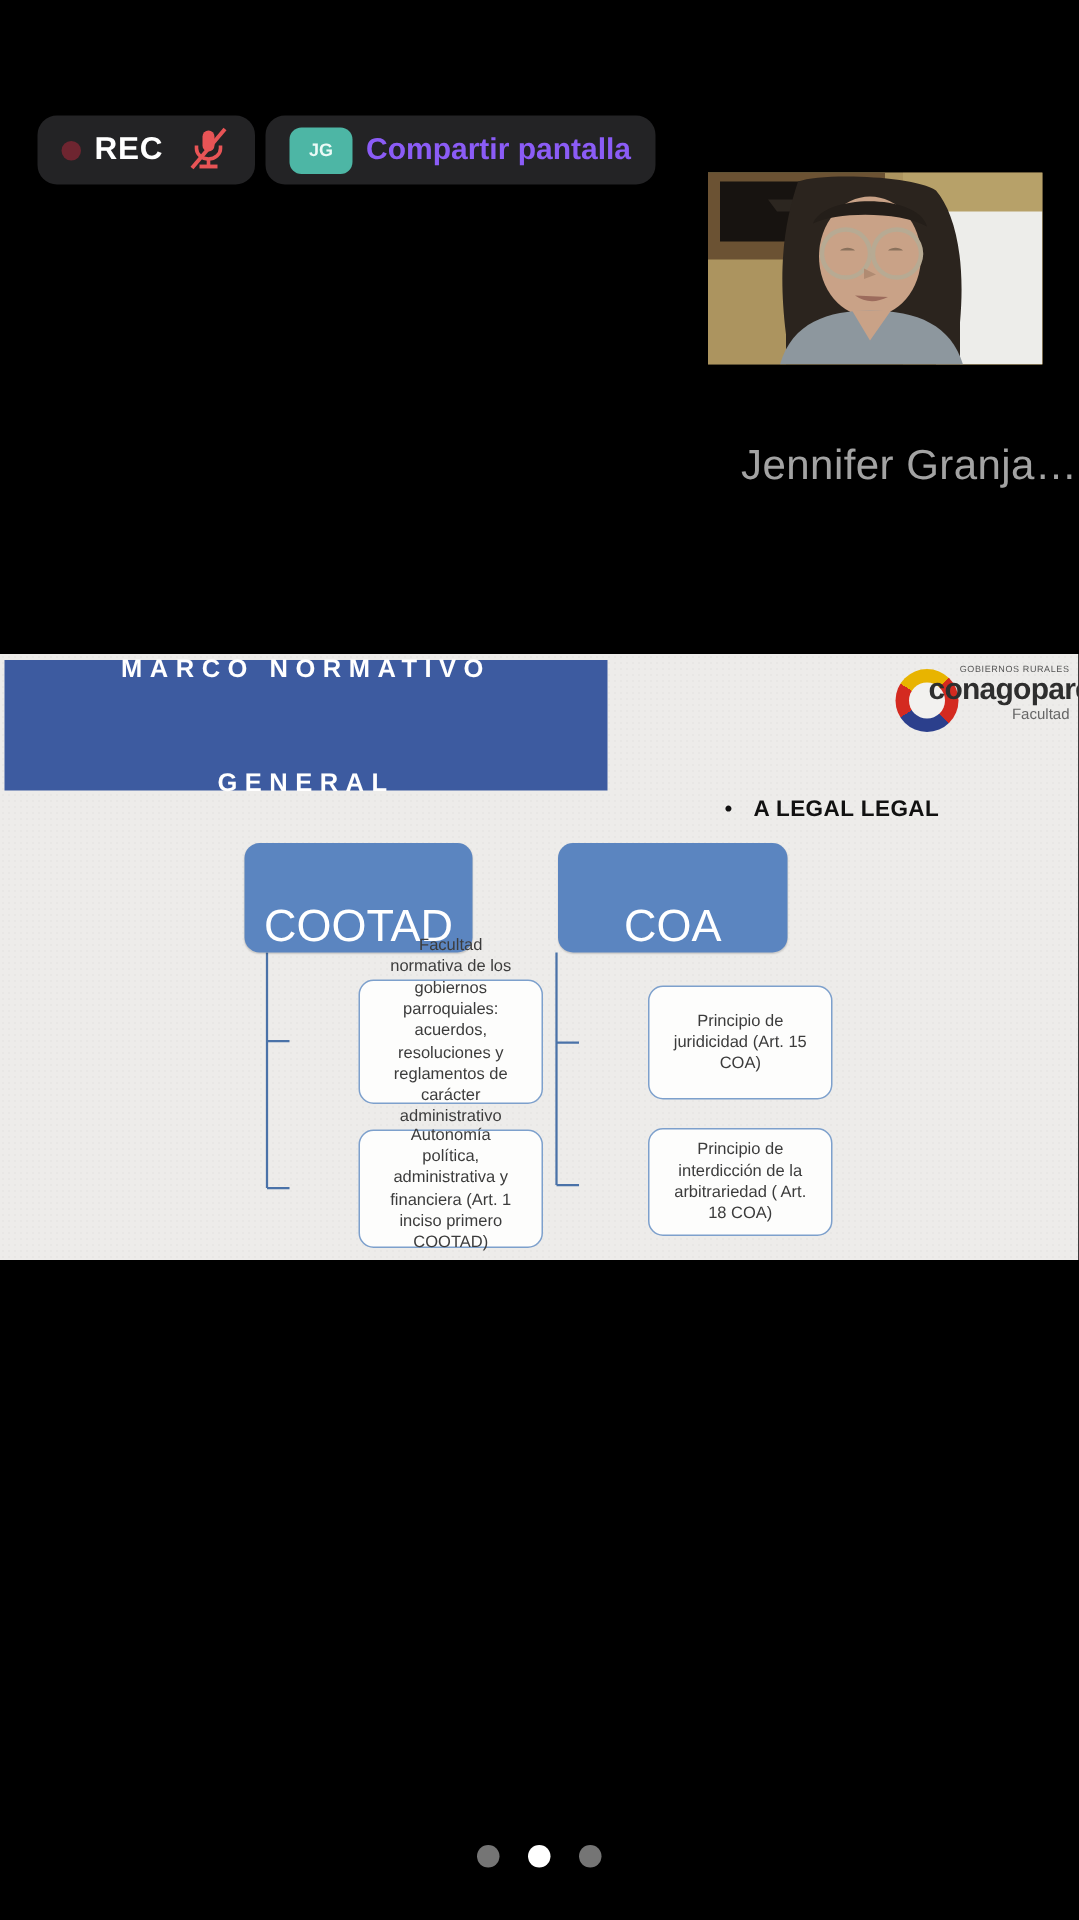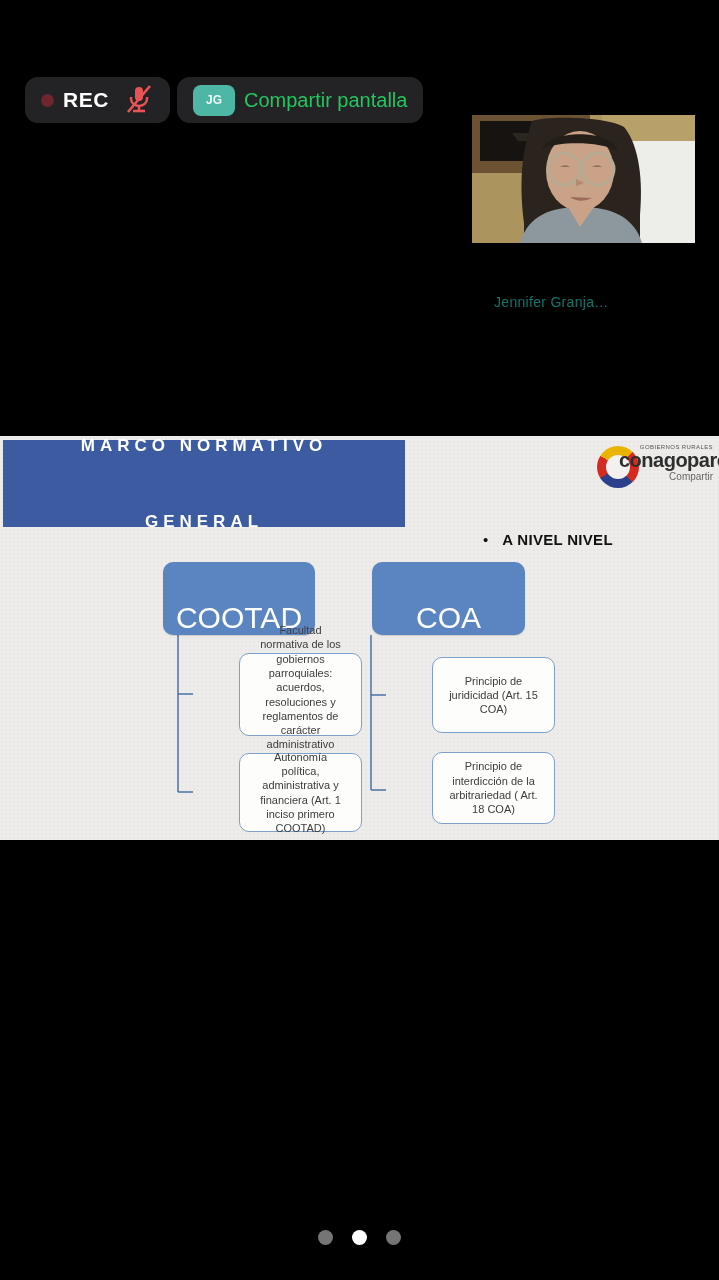--- a/index.html
+++ b/index.html
@@ -11,27 +11,27 @@
     border-radius:13px; display:flex; align-items:center; padding:0 16px; gap:9px;
     cursor:pointer; }
   .pill-rec { left:25px; }
   .rec-dot { width:13px; height:13px; border-radius:50%; background:#6e2530; }
   .rec-label { color:#fff; font-weight:bold; font-size:21px; letter-spacing:0.5px; }
   .mic-ico { width:30px; height:32px; margin-left:6px; }
   .pill-share { left:177px; }
   .jg-avatar { width:42px; height:31px; border-radius:8px; background:#4db6a5;
     display:flex; align-items:center; justify-content:center;
     color:#eafaf6; font-size:12px; font-weight:bold; }
-  .share-label { color:#22c55e; font-weight:normal; font-size:20px; }
+  .share-label { color:#8b5cf6; font-weight:bold; font-size:20px; }
 
   
   .cam { position:absolute; left:472px; top:115px; width:223px; height:128px;
     overflow:hidden; background:#a9935f; cursor:pointer; }
-  .participant-name { position:absolute; left:494px; top:294px; color:#0f766e;
-    font-size:14px; letter-spacing:0.3px; }
+  .participant-name { position:absolute; left:494px; top:294px; color:#a3a3a3;
+    font-size:28px; letter-spacing:0.3px; }
 
   
   .slide { position:absolute; left:0; top:436px; width:719px; height:404px;
     background-color:#edecea;
     background-image:radial-gradient(rgba(0,0,0,0.02) 1px, transparent 1px);
     background-size:4px 4px; }
   .slide-header { position:absolute; left:3px; top:4px; width:402px; height:87px;
     background:#3d5ba0; color:#fff; display:flex; flex-direction:column;
     align-items:center; justify-content:center;gap:44px; }
   .slide-header .t { font-weight:bold; font-size:17px; letter-spacing:5px;
@@ -131,27 +131,27 @@
   <div class="slide-header">
     <div class="t">MARCO NORMATIVO</div>
     <div class="t">GENERAL</div>
   </div>
 
   <div class="logo">
     <div class="logo-ring"></div>
     <div class="logo-text">
       <div class="logo-tagline">GOBIERNOS RURALES</div>
       <div class="logo-name">conagopare</div>
-      <div class="logo-sub">Compartir</div>
+      <div class="logo-sub">Facultad</div>
     </div>
   </div>
 
   <div class="bullet-row">
     <span class="bullet-dot">•</span>
-    <span class="bullet-label">A NIVEL NIVEL</span>
+    <span class="bullet-label">A LEGAL LEGAL</span>
   </div>
 
   <svg class="connectors" viewBox="0 0 719 404">
     <path d="M178 199 V356 M178 258 H193 M178 356 H193" fill="none" stroke="#4a72a8" stroke-width="1.5"></path>
     <path d="M371 199 V354 M371 259 H386 M371 354 H386" fill="none" stroke="#4a72a8" stroke-width="1.5"></path>
   </svg>
 
   <div class="hdr-box hdr-cootad">
     <span>COOTAD</span>
   </div>

